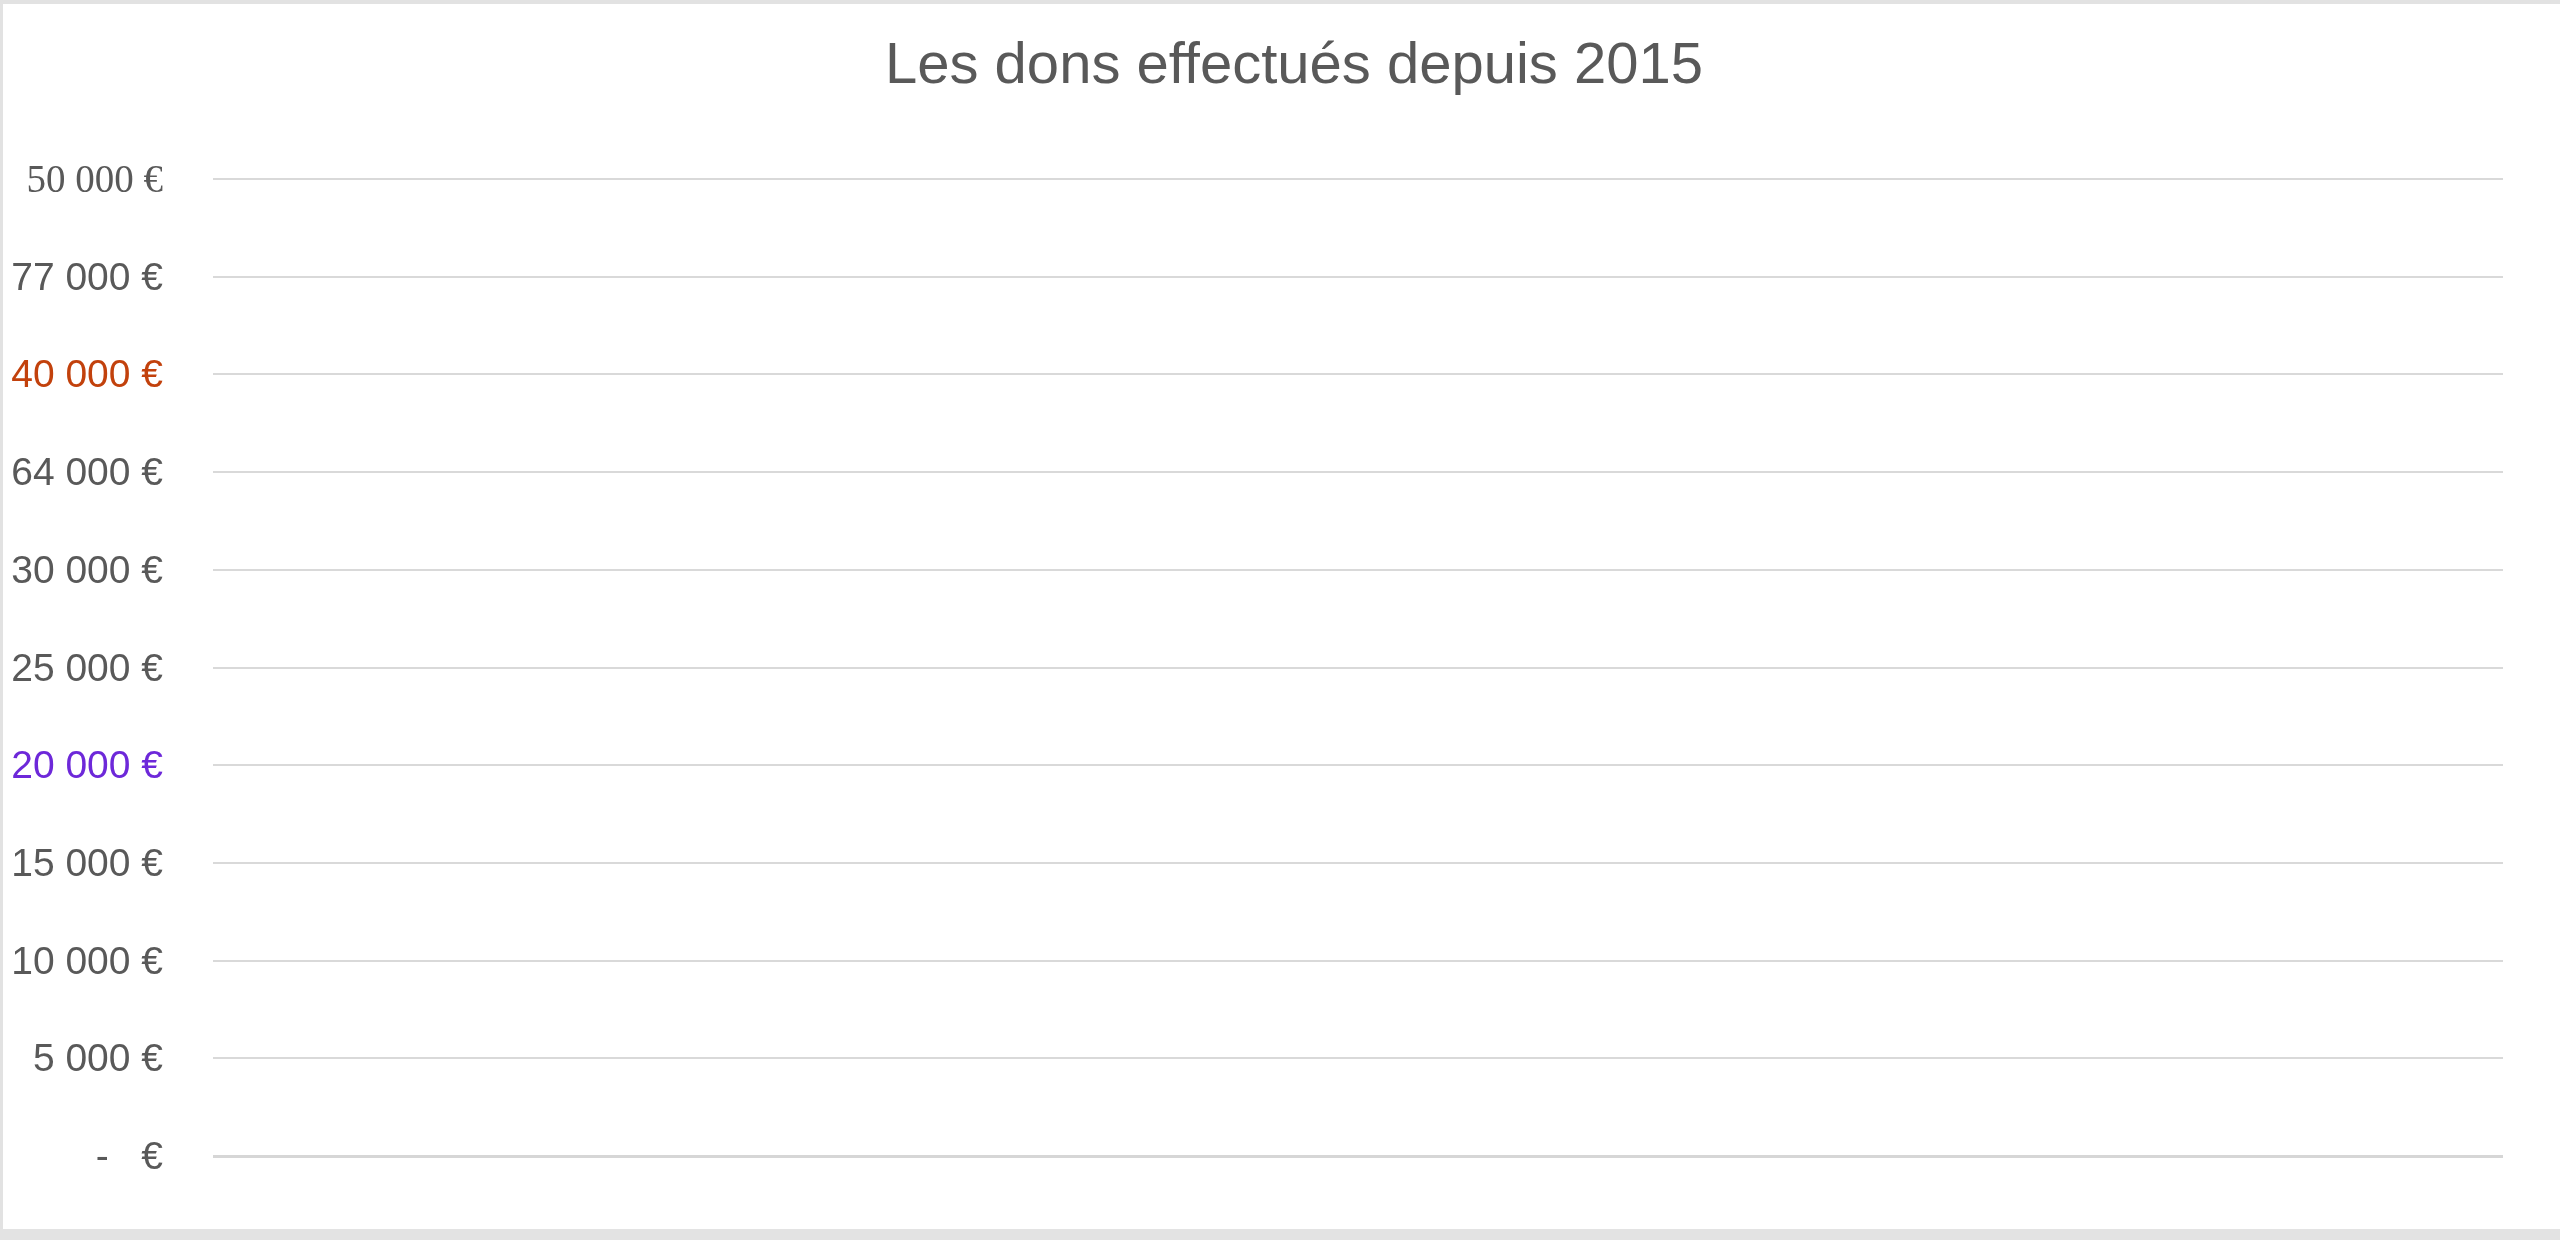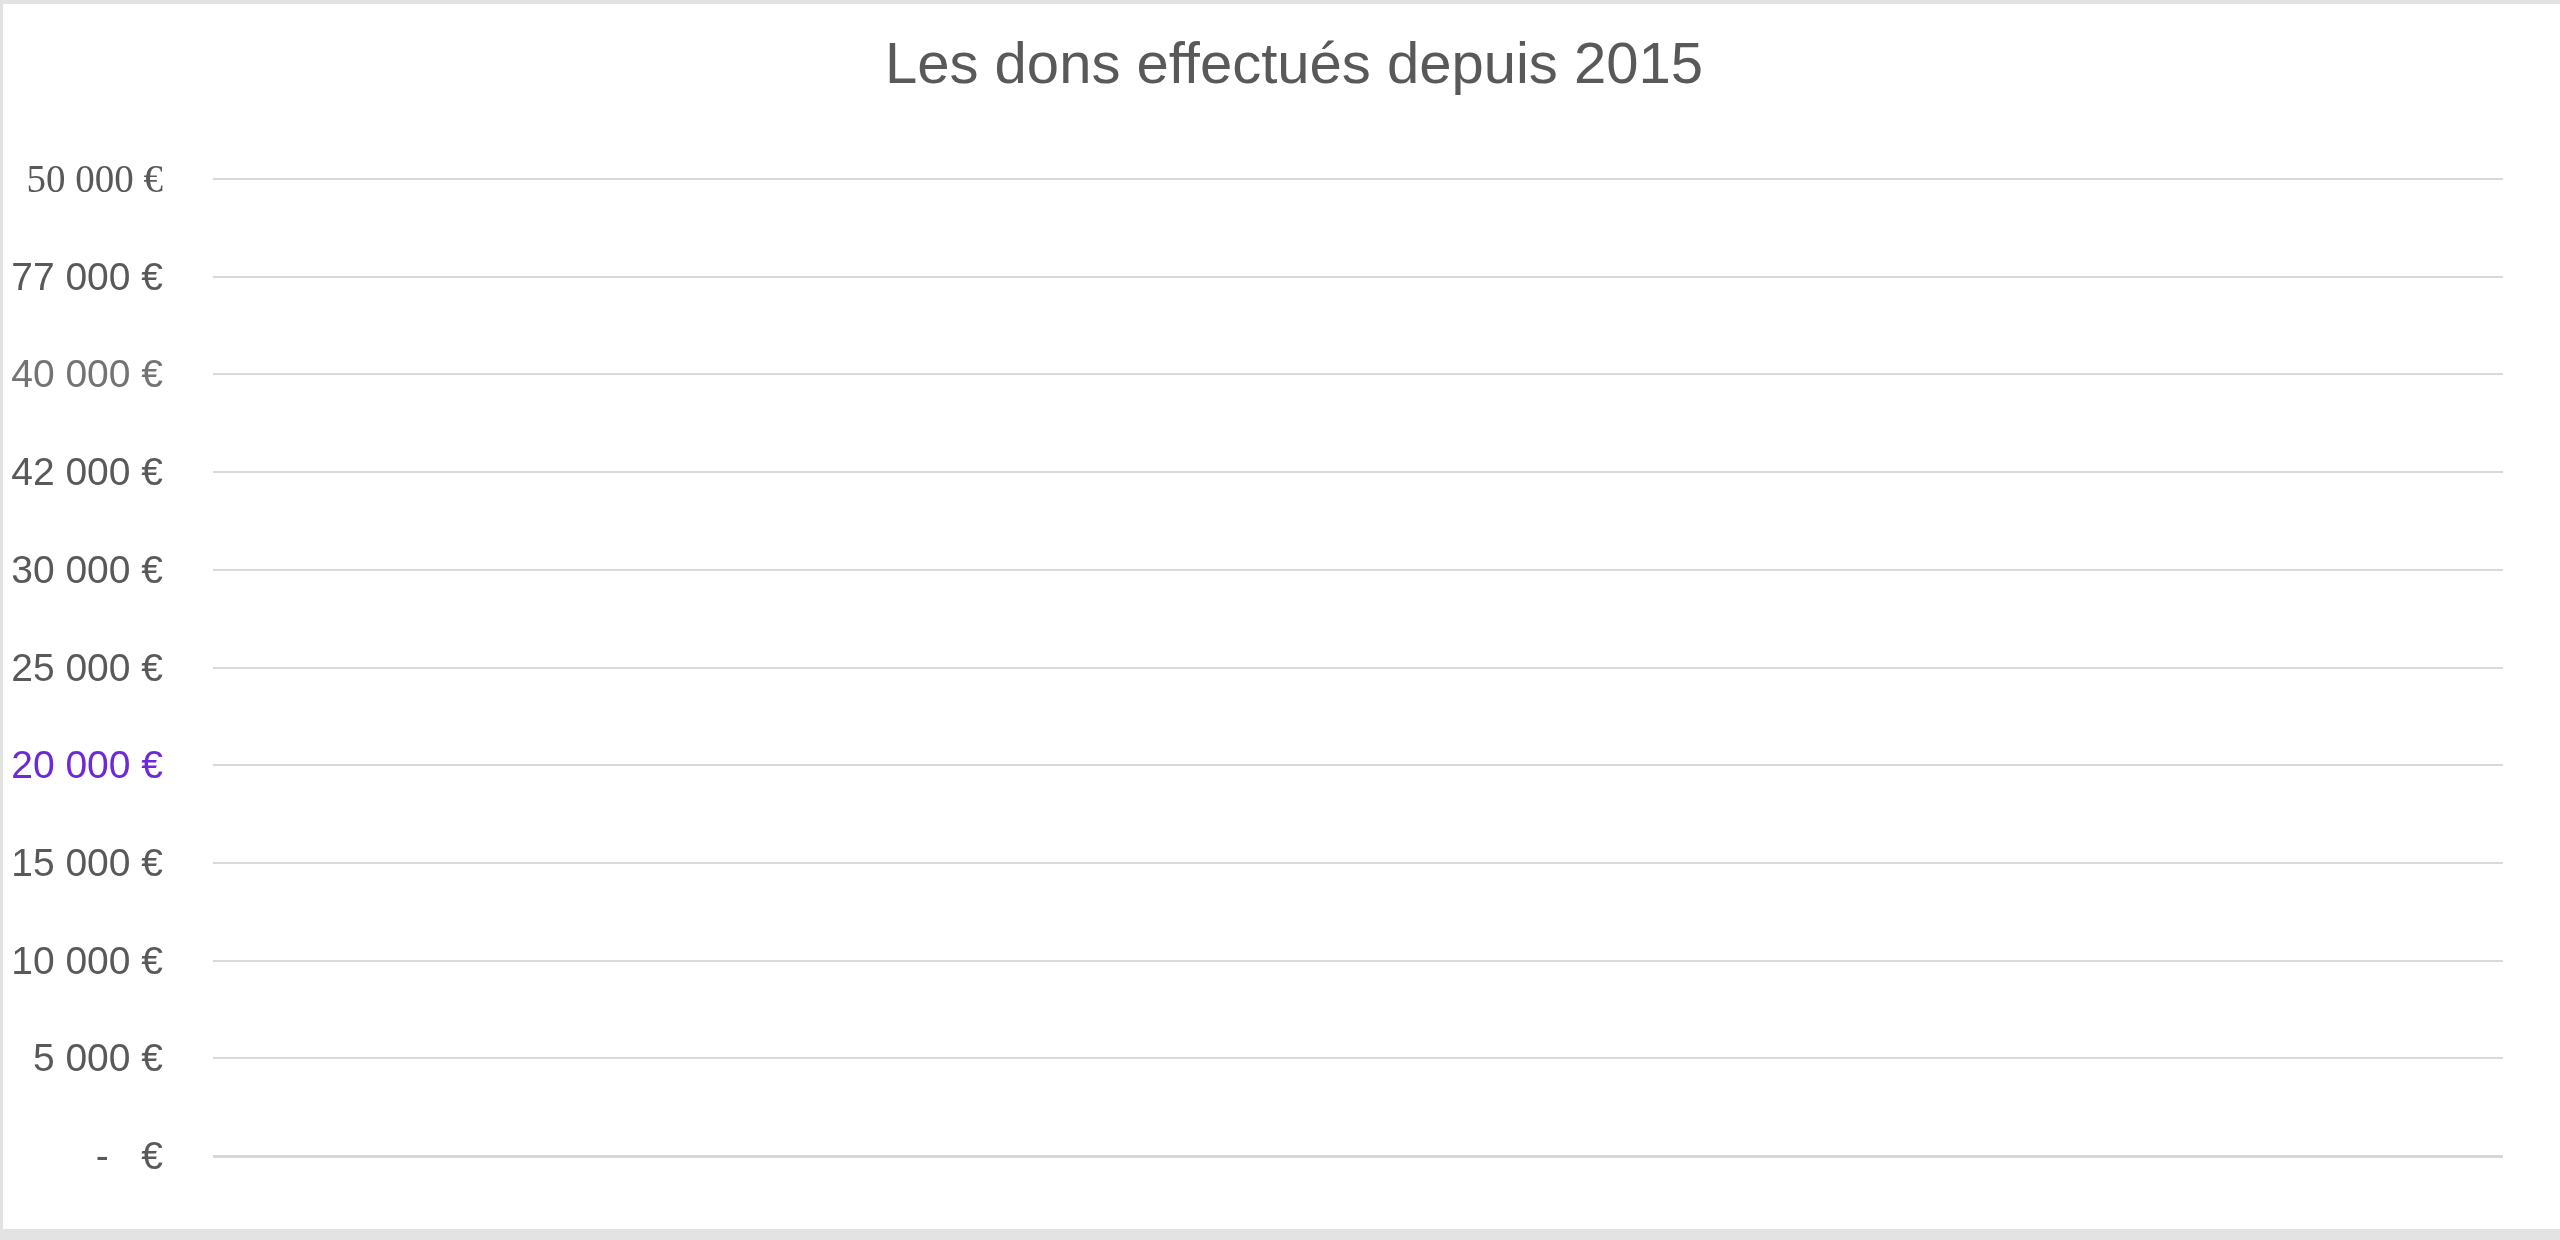--- a/index.html
+++ b/index.html
@@ -52,22 +52,22 @@
   .baseline { height: 3px; }
 </style>
 </head>
 <body>
 
 <div class="screen" style="background: rgb(255, 255, 255); padding-left: 28px;">
   <div class="chart-title" style="color: rgb(89, 89, 89);">Les dons effectués depuis 2015</div>
   <div class="y-axis">
       <div class="y-tick" style="top: calc(0% - 22px); color: rgb(89, 89, 89); font-family: Liberation Serif, serif;">50 000 €</div>
       <div class="y-tick" style="top: calc(10% - 22px); color: rgb(89, 89, 89);">77 000 €</div>
-      <div class="y-tick" style="top: calc(20% - 22px); color: #737373;">40 000 €</div>
-      <div class="y-tick" style="top: calc(30% - 22px); color: rgb(89, 89, 89);">42 000 €</div>
+      <div class="y-tick" style="top: calc(20% - 22px); color: #c2410c;">40 000 €</div>
+      <div class="y-tick" style="top: calc(30% - 22px); color: rgb(89, 89, 89);">64 000 €</div>
       <div class="y-tick" style="top: calc(40% - 22px); color: rgb(89, 89, 89);">30 000 €</div>
       <div class="y-tick" style="top: calc(50% - 22px); color: rgb(89, 89, 89);">25 000 €</div>
       <div class="y-tick" style="top: calc(60% - 22px); color: #6d28d9; margin-left: 40px;">20 000 €</div>
       <div class="y-tick" style="top: calc(70% - 22px); color: rgb(89, 89, 89);">15 000 €</div>
       <div class="y-tick" style="top: calc(80% - 22px); color: rgb(89, 89, 89);">10 000 €</div>
       <div class="y-tick" style="top: calc(90% - 22px); color: rgb(89, 89, 89);">5 000 €</div>
       <div class="y-tick" style="top: calc(100% - 22px); color: rgb(89, 89, 89);">-   €</div>
     </div>
   <div class="plot">
       <div class="gridline" style="top: calc(0% - 1px); background: rgb(217, 217, 217);"></div>

